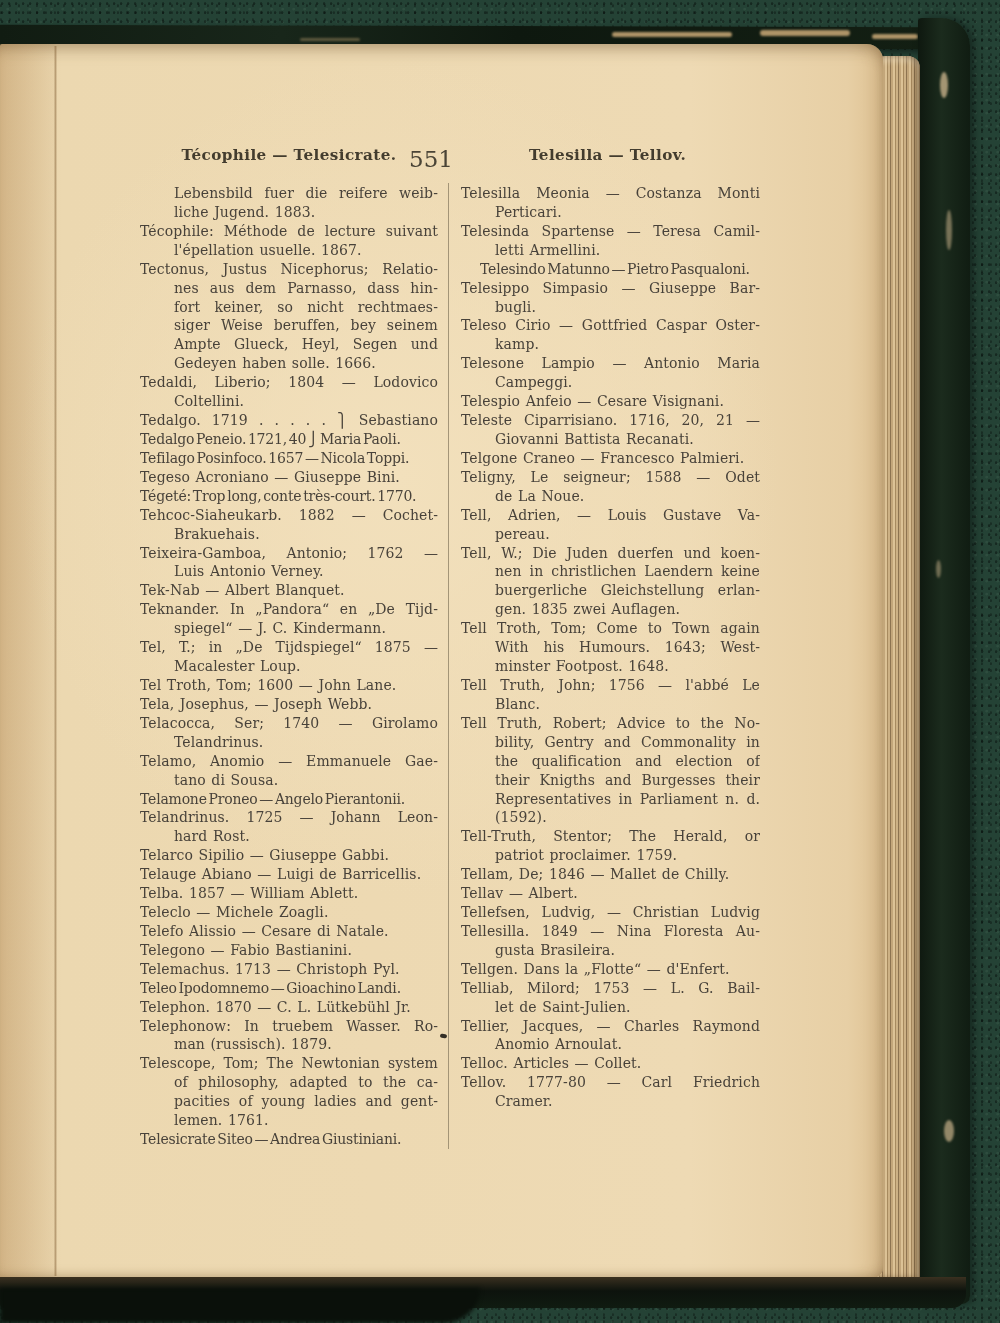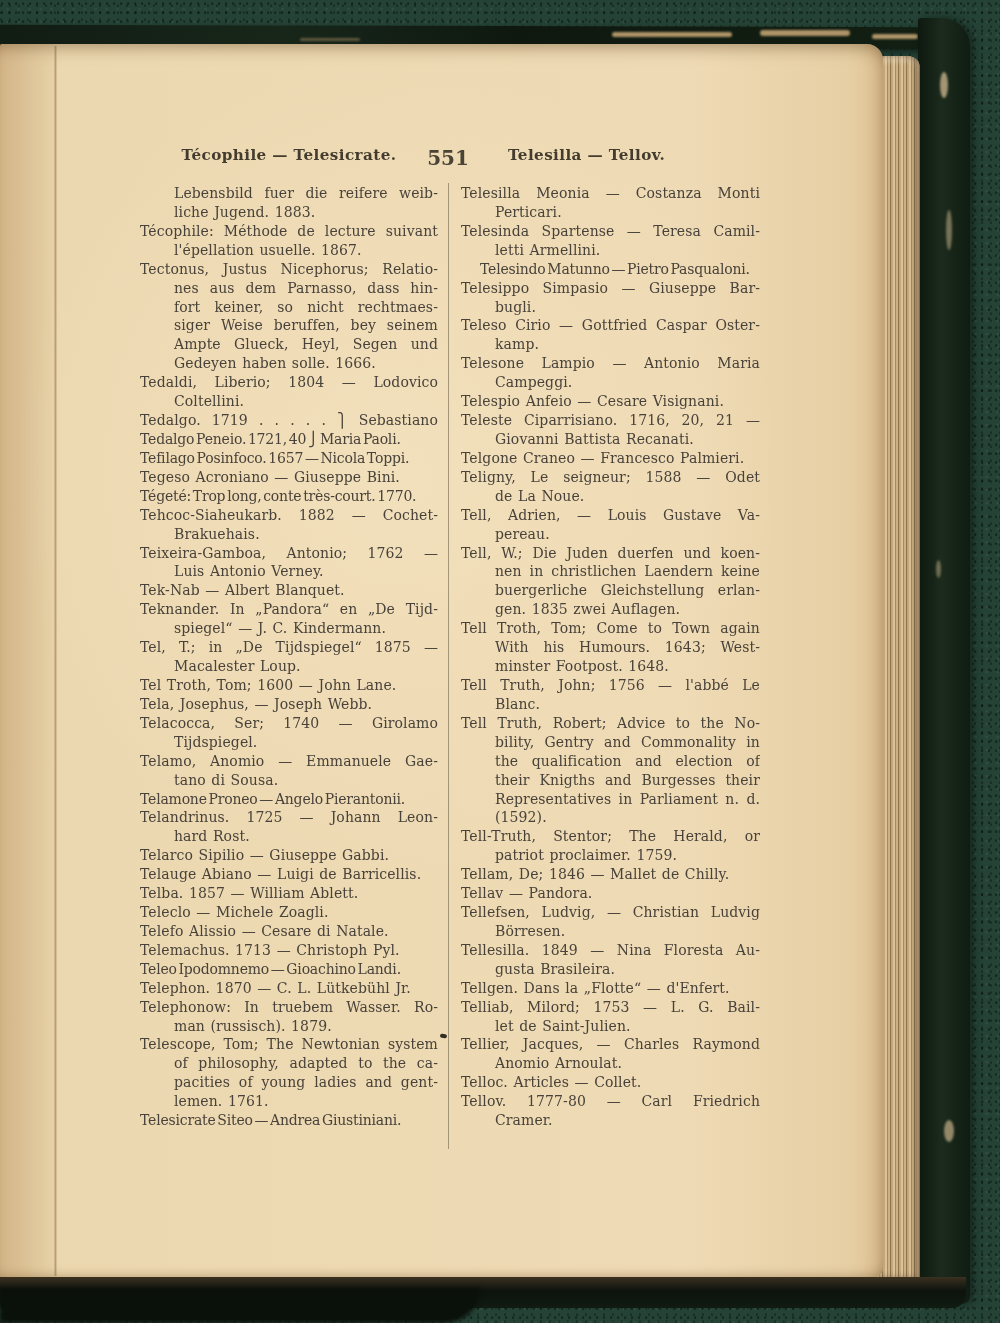--- a/index.html
+++ b/index.html
@@ -72,22 +72,22 @@
     background:linear-gradient(180deg,#3a3020 0%,#0d130d 45%,#101b11 100%);
     border-radius:0 0 14px 4px;
   }
   .bottom-left-dark{
     position:absolute;left:0;top:1288px;width:480px;height:35px;
     background:#0a100a;border-radius:0 0 60px 0;filter:blur(2px);
   }
   
   .running-head{position:absolute;top:146px;color:#433c2e;}
   .head-left{left:140px;width:298px;text-align:center;font-weight:bold;font-size:15.2px;letter-spacing:.4px;}
-  .head-num{left:413px;width:70px;text-align:center;font-size:20px;color:#4a4436;font-weight:bold;}
-  .head-right{left:437px;width:299px;text-align:center;font-weight:bold;font-size:15.2px;letter-spacing:.4px;}
+  .head-num{left:396px;width:70px;text-align:center;font-size:23px;color:#4a4436;}
+  .head-right{left:458px;width:299px;text-align:center;font-weight:bold;font-size:15.2px;letter-spacing:.4px;}
   
   .divider{
     position:absolute;left:448px;top:183px;width:1px;height:966px;
     background:#8a7c62;opacity:.75;
   }
   
   .col{
     position:absolute;top:184px;color:#48423a;
     font-size:14px;line-height:18.93px;letter-spacing:.1px;word-spacing:1px;
   }
@@ -153,31 +153,32 @@
       <div class="line just">Teixeira-Gamboa, Antonio; 1762 —</div>
       <div class="line cont">Luis Antonio Verney.</div>
       <div class="line">Tek-Nab — Albert Blanquet.</div>
       <div class="line just">Teknander. In „Pandora“ en „De Tijd-</div>
       <div class="line cont">spiegel“ — J. C. Kindermann.</div>
       <div class="line just">Tel, T.; in „De Tijdspiegel“ 1875 —</div>
       <div class="line cont">Macalester Loup.</div>
       <div class="line">Tel Troth, Tom; 1600 — John Lane.</div>
       <div class="line">Tela, Josephus, — Joseph Webb.</div>
       <div class="line just">Telacocca, Ser; 1740 — Girolamo</div>
-      <div class="line cont">Tijdspiegel.</div>
+      <div class="line cont">Telandrinus.</div>
       <div class="line just">Telamo, Anomio — Emmanuele Gae-</div>
       <div class="line cont">tano di Sousa.</div>
       <div class="line" style="word-spacing: -2.5px; letter-spacing: -0.2px;">Telamone Proneo — Angelo Pierantonii.</div>
       <div class="line just">Telandrinus. 1725 — Johann Leon-</div>
       <div class="line cont">hard Rost.</div>
       <div class="line">Telarco Sipilio — Giuseppe Gabbi.</div>
       <div class="line">Telauge Abiano — Luigi de Barricellis.</div>
       <div class="line">Telba. 1857 — William Ablett.</div>
       <div class="line">Teleclo — Michele Zoagli.</div>
       <div class="line">Telefo Alissio — Cesare di Natale.</div>
+      <div class="line">Telegono — Fabio Bastianini.</div>
       <div class="line">Telemachus. 1713 — Christoph Pyl.</div>
       <div class="line" style="word-spacing: -2.5px; letter-spacing: -0.2px;">Teleo Ipodomnemo — Gioachino Landi.</div>
       <div class="line">Telephon. 1870 — C. L. Lütkebühl Jr.</div>
       <div class="line just">Telephonow: In truebem Wasser. Ro-</div>
       <div class="line cont">man (russisch). 1879.</div>
       <div class="line just">Telescope, Tom; The Newtonian system</div>
       <div class="line cont just">of philosophy, adapted to the ca-</div>
       <div class="line cont just">pacities of young ladies and gent-</div>
       <div class="line cont">lemen. 1761.</div>
       <div class="line" style="word-spacing: -2.5px; letter-spacing: -0.2px;">Telesicrate Siteo — Andrea Giustiniani.</div>
@@ -213,23 +214,22 @@
       <div class="line cont">Blanc.</div>
       <div class="line just">Tell Truth, Robert; Advice to the No-</div>
       <div class="line cont just">bility, Gentry and Commonality in</div>
       <div class="line cont just">the qualification and election of</div>
       <div class="line cont just">their Knigths and Burgesses their</div>
       <div class="line cont just">Representatives in Parliament n. d.</div>
       <div class="line cont">(1592).</div>
       <div class="line just">Tell-Truth, Stentor; The Herald, or</div>
       <div class="line cont">patriot proclaimer. 1759.</div>
       <div class="line">Tellam, De; 1846 — Mallet de Chilly.</div>
-      <div class="line">Tellav — Pandora.</div>
+      <div class="line">Tellav — Albert.</div>
       <div class="line just">Tellefsen, Ludvig, — Christian Ludvig</div>
-      <div class="line cont">Börresen.</div>
       <div class="line just">Tellesilla. 1849 — Nina Floresta Au-</div>
       <div class="line cont">gusta Brasileira.</div>
       <div class="line">Tellgen. Dans la „Flotte“ — d'Enfert.</div>
       <div class="line just">Telliab, Milord; 1753 — L. G. Bail-</div>
       <div class="line cont">let de Saint-Julien.</div>
       <div class="line just">Tellier, Jacques, — Charles Raymond</div>
       <div class="line cont">Anomio Arnoulat.</div>
       <div class="line">Telloc. Articles — Collet.</div>
       <div class="line just">Tellov. 1777-80 — Carl Friedrich</div>
       <div class="line cont">Cramer.</div>

